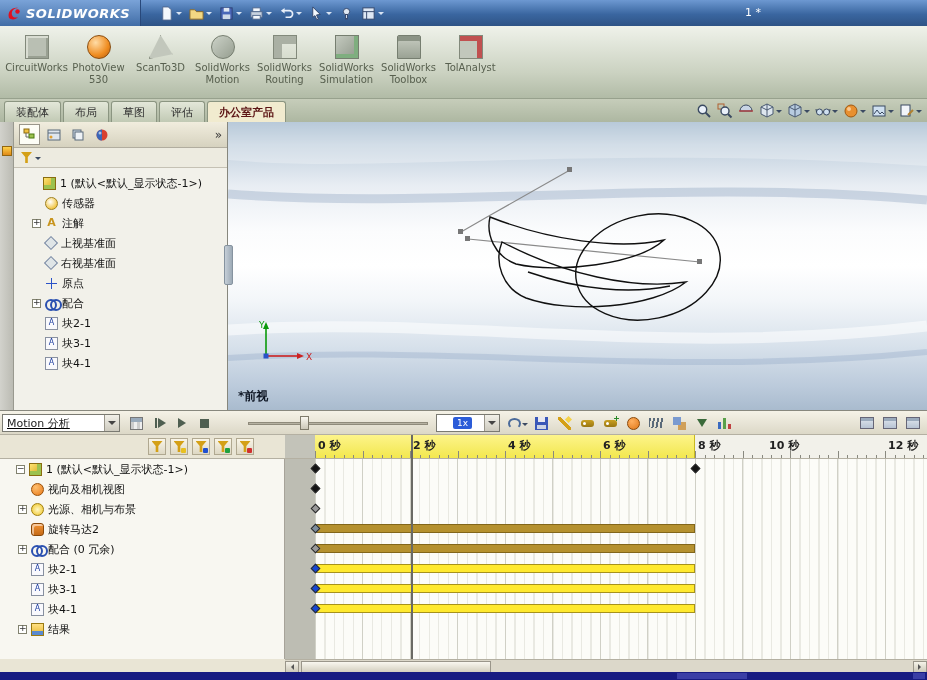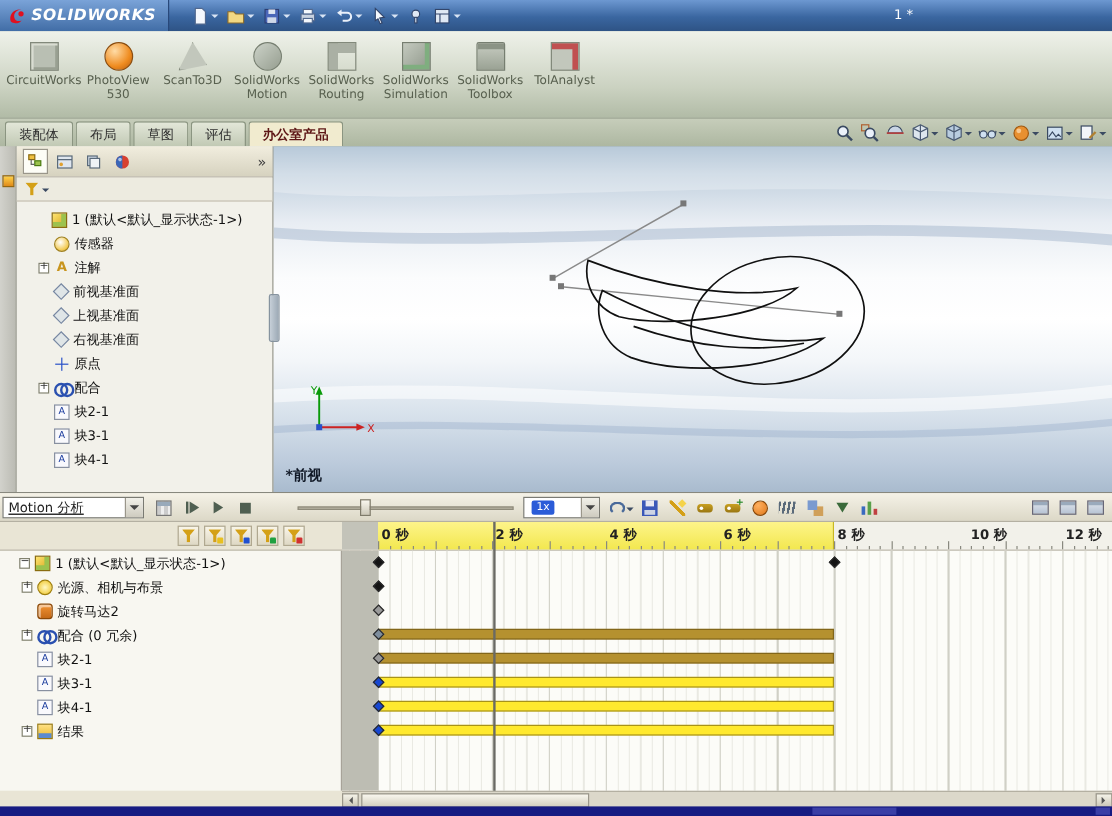--- a/index.html
+++ b/index.html
@@ -117,21 +117,21 @@
   .vbar { width:2px; height:10px; background:#4f5f51; }
   .stop-sq { width:9px; height:9px; background:#4f5f51; }
   .i-calc { width:13px; height:13px; border:1px solid #777; background:
       linear-gradient(#9ab 0 4px, transparent 4px),
       repeating-linear-gradient(90deg,#ccc 0 3px,#eee 3px 6px); }
   .m-sliderwrap { position:absolute; left:248px; top:4px; width:180px; height:16px; }
   .groove { position:absolute; left:0; top:7px; width:180px; height:3px; background:#b6b2a2; border:1px solid #8f8b7b; }
   .thumb { position:absolute; left:52px; top:1px; width:9px; height:14px;
     background:linear-gradient(#f9f7ef,#ccc8b8); border:1px solid #7f7b6b; }
   .m-speed { position:absolute; left:436px; top:3px; width:64px; height:18px; background:#fff; border:1px solid #7a7a72; display:flex; align-items:center; }
-  .speed-chip { background:#2b5cd8; color:#fff; font-size:9px; padding:1px 4px; margin-left:6px; border-radius:2px; flex:none; }
+  .speed-chip { background:#2b5cd8; color:#fff; font-size:9px; padding:1px 4px; margin-left:16px; border-radius:2px; flex:none; }
   .m-speed .sp { flex:1; }
   .m-icons { position:absolute; left:508px; top:2px; display:flex; gap:3px; }
   .m-icons-right { position:absolute; right:4px; top:2px; display:flex; gap:3px; }
   .mi { width:20px; height:20px; display:flex; align-items:center; justify-content:center; }
   .i-loop { width:13px; height:11px; border:2px solid #4a6a9a; border-radius:50%; border-bottom-color:transparent; }
   .i-floppy { width:13px; height:13px; background:#3a58b8; position:relative; }
   .i-floppy::before { content:""; position:absolute; left:3px; top:0; width:7px; height:5px; background:#e8e8f0; }
   .i-floppy::after { content:""; position:absolute; left:2px; bottom:1px; width:9px; height:4px; background:#cdd4e4; }
   .i-wand { width:13px; height:13px; background:linear-gradient(45deg,transparent 42%,#d4a017 42% 58%,transparent 58%); position:relative; }
   .i-wand::before { content:""; position:absolute; right:0; top:0; width:5px; height:5px; background:#f5d349; transform:rotate(45deg); }
@@ -425,25 +425,20 @@
         </div>
         <div class="trow">
           <span class="expbox none"></span>
           <span class="ticon sensor-icon"></span>
           <span class="tlabel">传感器</span>
         </div>
         <div class="trow">
           <span class="expbox plus"></span>
           <span class="ticon annotation-icon"></span>
           <span class="tlabel">注解</span>
-        </div>
-        <div class="trow">
-          <span class="expbox none"></span>
-          <span class="ticon plane-icon"></span>
-          <span class="tlabel">前视基准面</span>
         </div>
         <div class="trow">
           <span class="expbox none"></span>
           <span class="ticon plane-icon"></span>
           <span class="tlabel">上视基准面</span>
         </div>
         <div class="trow">
           <span class="expbox none"></span>
           <span class="ticon plane-icon"></span>
           <span class="tlabel">右视基准面</span>
@@ -680,31 +675,36 @@
         <div class="rtick" style="left: 600px; height: 7px;"></div>
         <div class="rtick" style="left: 609.5px; height: 3px;"></div>
         <div class="rtick" style="left: 619px; height: 3px;"></div>
         <div class="rtick" style="left: 628.5px; height: 3px;"></div>
         <div class="rtick" style="left: 638px; height: 3px;"></div>
         <div class="rlabel" style="left: 33px;">0 秒</div>
         <div class="rlabel" style="left: 128px;">2 秒</div>
         <div class="rlabel" style="left: 223px;">4 秒</div>
         <div class="rlabel" style="left: 318px;">6 秒</div>
         <div class="rlabel" style="left: 413px;">8 秒</div>
-        <div class="rlabel" style="left: 524px;">10 秒</div>
+        <div class="rlabel" style="left: 484px;">10 秒</div>
         <div class="rlabel" style="left: 603px;">12 秒</div>
       </div>
 
     <div class="m-tree" id="motion-tree">
         <div class="trow root">
           <span class="expbox minus"></span>
           <span class="ticon assembly-icon"></span>
           <span class="tlabel">1 (默认&lt;默认_显示状态-1&gt;)</span>
         </div>
         <div class="trow">
+          <span class="expbox none"></span>
+          <span class="ticon camera-orientation-icon"></span>
+          <span class="tlabel">视向及相机视图</span>
+        </div>
+        <div class="trow">
           <span class="expbox plus"></span>
           <span class="ticon lights-icon"></span>
           <span class="tlabel">光源、相机与布景</span>
         </div>
         <div class="trow">
           <span class="expbox none"></span>
           <span class="ticon motor-icon"></span>
           <span class="tlabel">旋转马达2</span>
         </div>
         <div class="trow">

